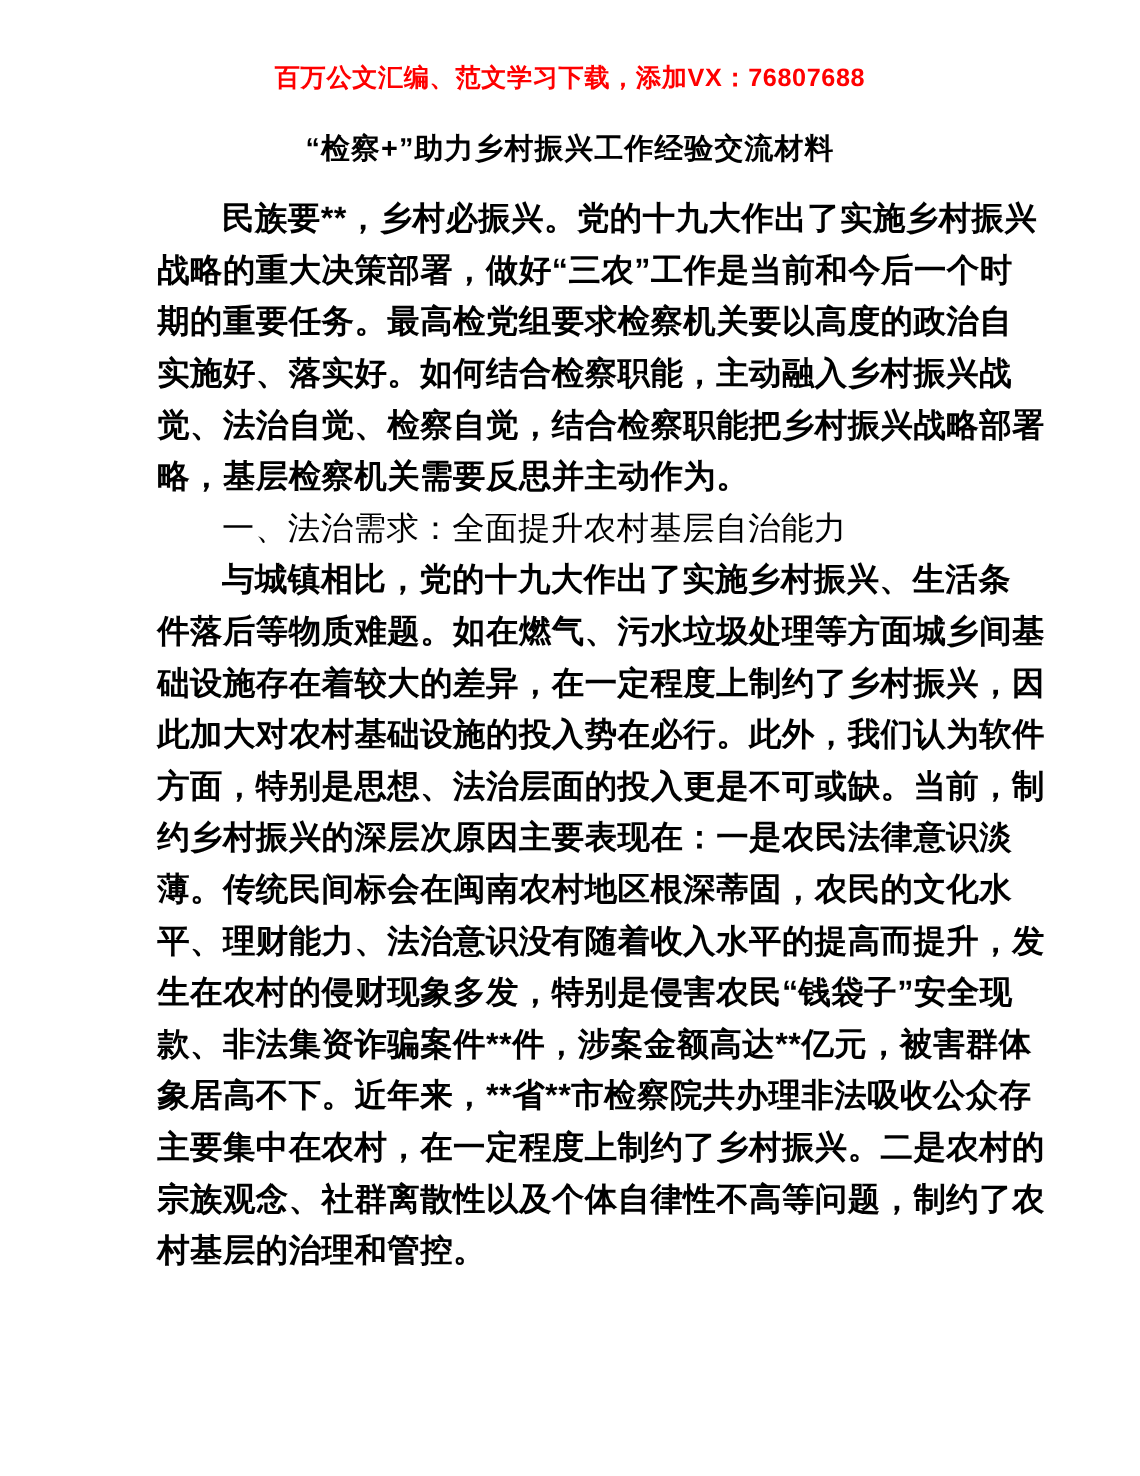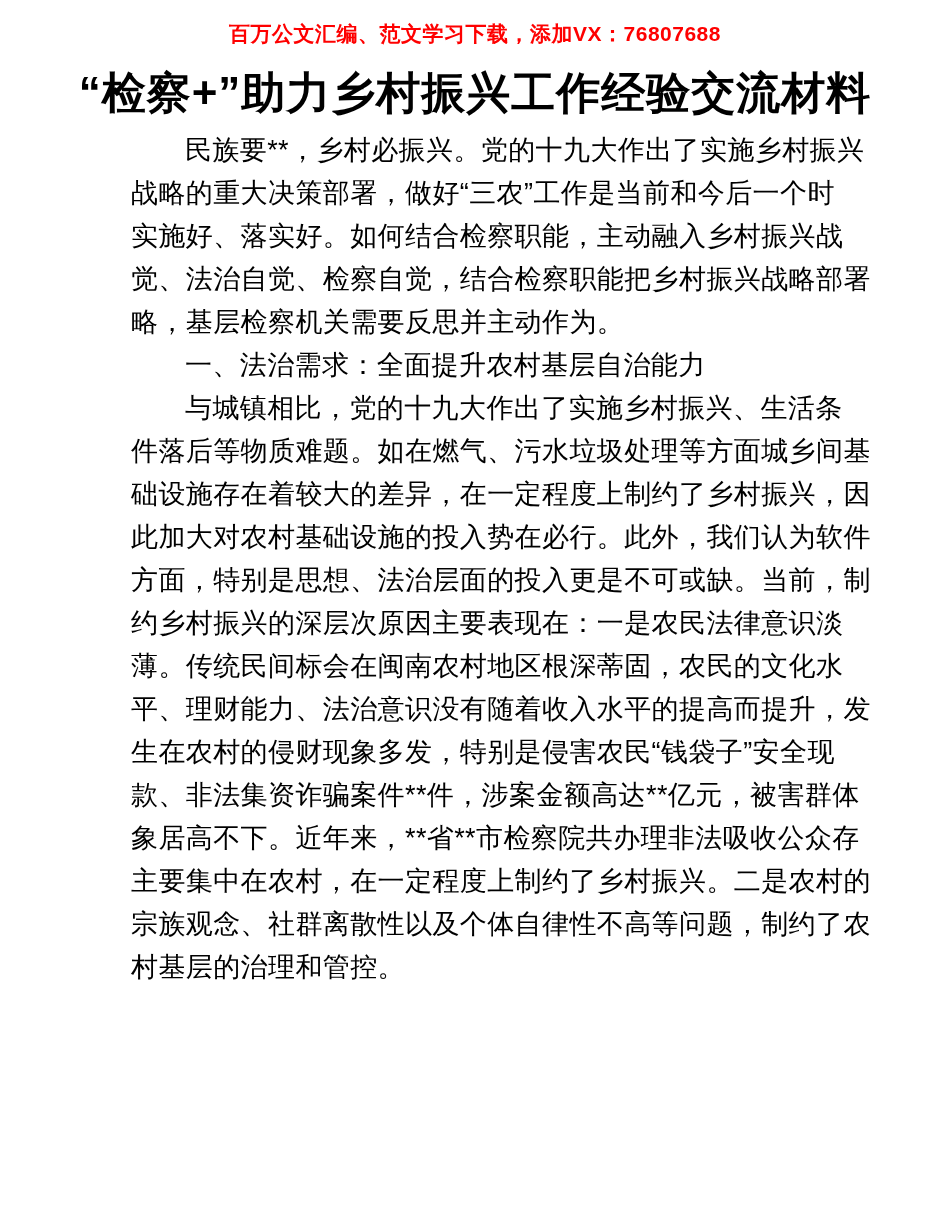--- a/index.html
+++ b/index.html
@@ -9,44 +9,45 @@
       color: #000000;
     }
     .page {
       position: relative;
       width: 950px;
       height: 1230px;
       background: #ffffff;
       overflow: hidden;
     }
     .promo {
-      padding-top: 21px;
+      padding-top: 53px;
       text-align: center;
       font-size: 21px;
       line-height: 26px;
       font-weight: bold;
       letter-spacing: 0.5px;
     }
     .doc-title {
       margin-top: 26px;
       text-align: center;
-      font-size: 44px;
+      font-size: 24px;
       line-height: 40px;
       font-weight: bold;
       letter-spacing: 1px;
     }
     .content {
       margin: 16px 131px 0 131px;
       font-size: 27px;
       line-height: 43px;
       text-align: left;
     }
     .line {
       white-space: nowrap;
       letter-spacing: 0.4px;
+      font-weight: bold;
     }
     .line.first {
       text-indent: 2em;
     }
     .heading {
       margin: 0 0;
       text-indent: 2em;
       white-space: nowrap;
       letter-spacing: 0.4px;
     }
@@ -58,20 +59,21 @@
 
   <div class="promo" style="color: rgb(254, 0, 0);">百万公文汇编、范文学习下载，添加VX：76807688</div>
 
   <h1 class="doc-title">“检察+”助力乡村振兴工作经验交流材料</h1>
 
   <div class="content">
 
     <div class="para">
       <div class="line first">民族要**，乡村必振兴。党的十九大作出了实施乡村振兴</div>
       <div class="line">战略的重大决策部署，做好“三农”工作是当前和今后一个时</div>
+      <div class="line">期的重要任务。最高检党组要求检察机关要以高度的政治自</div>
       <div class="line">实施好、落实好。如何结合检察职能，主动融入乡村振兴战</div>
       <div class="line">觉、法治自觉、检察自觉，结合检察职能把乡村振兴战略部署</div>
       <div class="line">略，基层检察机关需要反思并主动作为。</div>
     </div>
 
     <div class="heading">一、法治需求：全面提升农村基层自治能力</div>
 
     <div class="para">
       <div class="line first">与城镇相比，党的十九大作出了实施乡村振兴、生活条</div>
       <div class="line">件落后等物质难题。如在燃气、污水垃圾处理等方面城乡间基</div>

